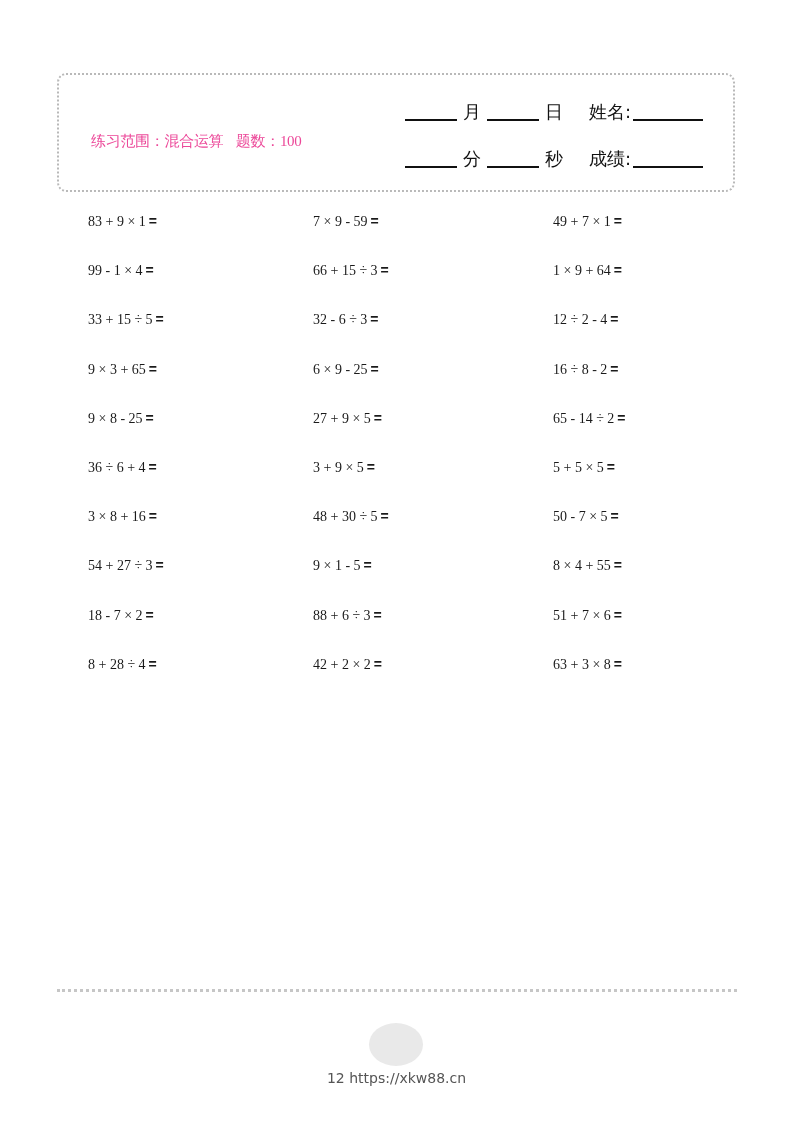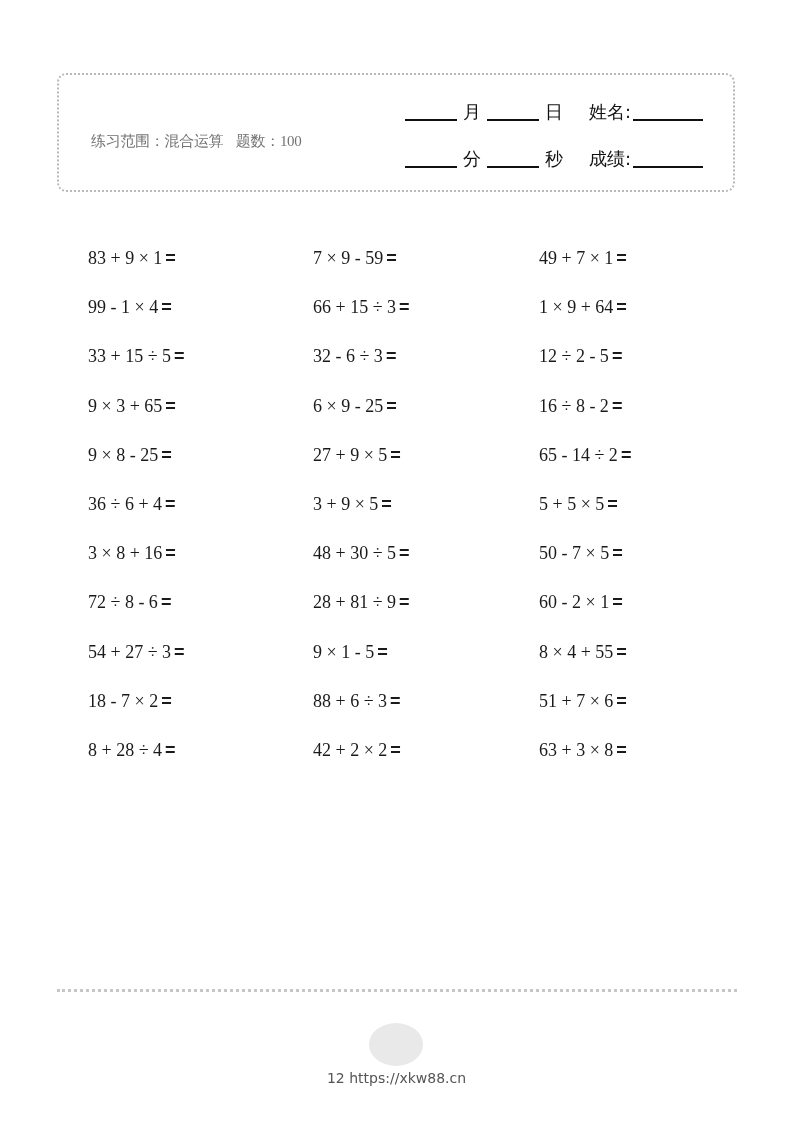--- a/index.html
+++ b/index.html
@@ -4,40 +4,40 @@
 <style>
   html, body { margin: 0; padding: 0; background: #ffffff; }
   body { width: 793px; height: 1122px; position: relative; overflow: hidden;
          font-family: "Liberation Serif", "DejaVu Serif", serif; color: #1a1a1a; }
 
   .header-box {
     position: absolute; left: 57px; top: 73px; width: 678px; height: 119px;
     border: 2px dotted #b9b9b9; border-radius: 9px; box-sizing: border-box;
   }
   .scope {
-    position: absolute; left: 32px; top: 57px; font-size: 15px; color: #737373;
+    position: absolute; left: 32px; top: 57px; font-size: 15px; color: #ec4899;
     font-family: "DejaVu Sans", "Liberation Sans", sans-serif; letter-spacing: -0.3px;
   }
   .scope .num { font-family: "Liberation Serif", serif; font-size: 15px; }
 
   .fill-row { position: absolute; left: 346px; display: flex; align-items: flex-end;
               font-family: "DejaVu Sans", "Liberation Sans", sans-serif; font-size: 18px; color: #111; }
   .fill-row.r1 { top: 24px; }
   .fill-row.r2 { top: 71px; }
   .blank { display: inline-block; width: 52px; border-bottom: 2px solid #111; height: 20px; margin-bottom: 4px; }
   .blank.long { width: 70px; }
   .unit { margin: 0 6px 0 6px; line-height: 26px; }
   .label { margin-left: 20px; margin-right: 2px; line-height: 26px; }
 
   .problems { position: absolute; left: 88px; top: 207px; width: 640px; }
   .prow { position: relative; height: 49.2px; }
-  .prob { position: absolute; top: 0; font-size: 18px; line-height: 28px; white-space: nowrap; margin-top: 37px; }
+  .prob { position: absolute; top: 0; font-size: 14px; line-height: 28px; white-space: nowrap; }
   .prob.c0 { left: 0; }
   .prob.c1 { left: 225px; }
-  .prob.c2 { left: 451px; }
+  .prob.c2 { left: 465px; }
   .eq { font-family: "Liberation Sans", "DejaVu Sans", sans-serif; font-weight: bold; margin-left: 3px; }
 
   .divider { position: absolute; left: 57px; top: 989px; width: 680px; border-top: 3px dotted #c6c6c6; }
 
   .page-badge { position: absolute; left: 369px; top: 1023px; width: 54px; height: 43px;
                 border-radius: 50%; background: #e9e9e9; }
   .footer { position: absolute; left: 0; width: 793px; top: 1070px; text-align: center;
             font-family: "DejaVu Sans", "Liberation Sans", sans-serif; font-size: 14px; color: #555; }
 </style>
 </head>
@@ -75,46 +75,41 @@
       <div class="prob c2"><span>49 + 7 × 1</span><span class="eq">=</span></div>
     </div>
     <div class="prow">
       <div class="prob c0"><span>99 - 1 × 4</span><span class="eq">=</span></div>
       <div class="prob c1"><span>66 + 15 ÷ 3</span><span class="eq">=</span></div>
       <div class="prob c2"><span>1 × 9 + 64</span><span class="eq">=</span></div>
     </div>
     <div class="prow">
       <div class="prob c0"><span>33 + 15 ÷ 5</span><span class="eq">=</span></div>
       <div class="prob c1"><span>32 - 6 ÷ 3</span><span class="eq">=</span></div>
-      <div class="prob c2"><span>12 ÷ 2 - 5</span><span class="eq">=</span></div>
+      <div class="prob c2"><span>12 ÷ 2 - 4</span><span class="eq">=</span></div>
     </div>
     <div class="prow">
       <div class="prob c0"><span>9 × 3 + 65</span><span class="eq">=</span></div>
       <div class="prob c1"><span>6 × 9 - 25</span><span class="eq">=</span></div>
       <div class="prob c2"><span>16 ÷ 8 - 2</span><span class="eq">=</span></div>
     </div>
     <div class="prow">
       <div class="prob c0"><span>9 × 8 - 25</span><span class="eq">=</span></div>
       <div class="prob c1"><span>27 + 9 × 5</span><span class="eq">=</span></div>
       <div class="prob c2"><span>65 - 14 ÷ 2</span><span class="eq">=</span></div>
     </div>
     <div class="prow">
       <div class="prob c0"><span>36 ÷ 6 + 4</span><span class="eq">=</span></div>
       <div class="prob c1"><span>3 + 9 × 5</span><span class="eq">=</span></div>
       <div class="prob c2"><span>5 + 5 × 5</span><span class="eq">=</span></div>
     </div>
     <div class="prow">
       <div class="prob c0"><span>3 × 8 + 16</span><span class="eq">=</span></div>
       <div class="prob c1"><span>48 + 30 ÷ 5</span><span class="eq">=</span></div>
       <div class="prob c2"><span>50 - 7 × 5</span><span class="eq">=</span></div>
-    </div>
-    <div class="prow">
-      <div class="prob c0"><span>72 ÷ 8 - 6</span><span class="eq">=</span></div>
-      <div class="prob c1"><span>28 + 81 ÷ 9</span><span class="eq">=</span></div>
-      <div class="prob c2"><span>60 - 2 × 1</span><span class="eq">=</span></div>
     </div>
     <div class="prow">
       <div class="prob c0"><span>54 + 27 ÷ 3</span><span class="eq">=</span></div>
       <div class="prob c1"><span>9 × 1 - 5</span><span class="eq">=</span></div>
       <div class="prob c2"><span>8 × 4 + 55</span><span class="eq">=</span></div>
     </div>
     <div class="prow">
       <div class="prob c0"><span>18 - 7 × 2</span><span class="eq">=</span></div>
       <div class="prob c1"><span>88 + 6 ÷ 3</span><span class="eq">=</span></div>
       <div class="prob c2"><span>51 + 7 × 6</span><span class="eq">=</span></div>

